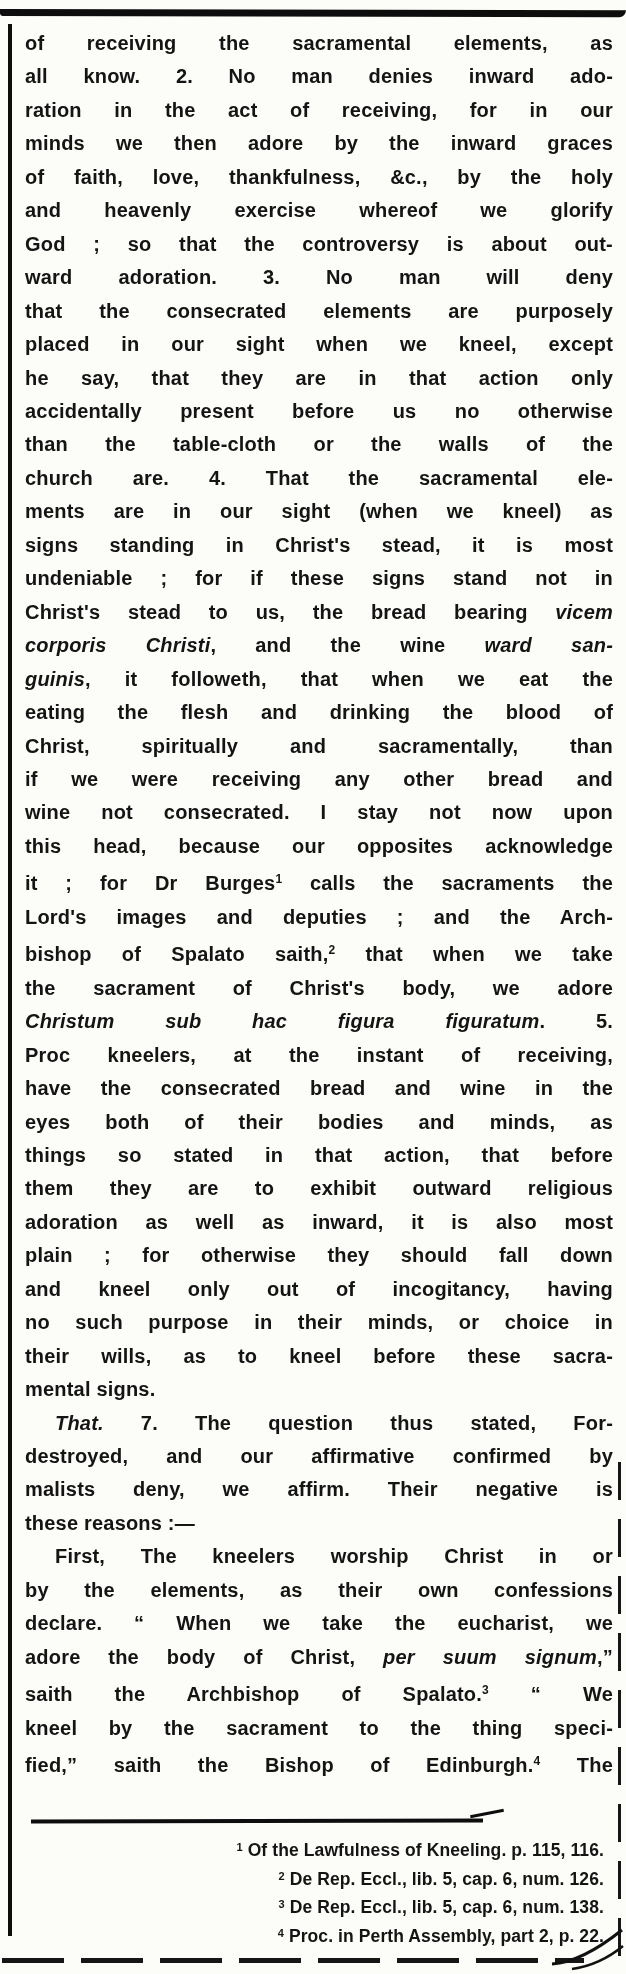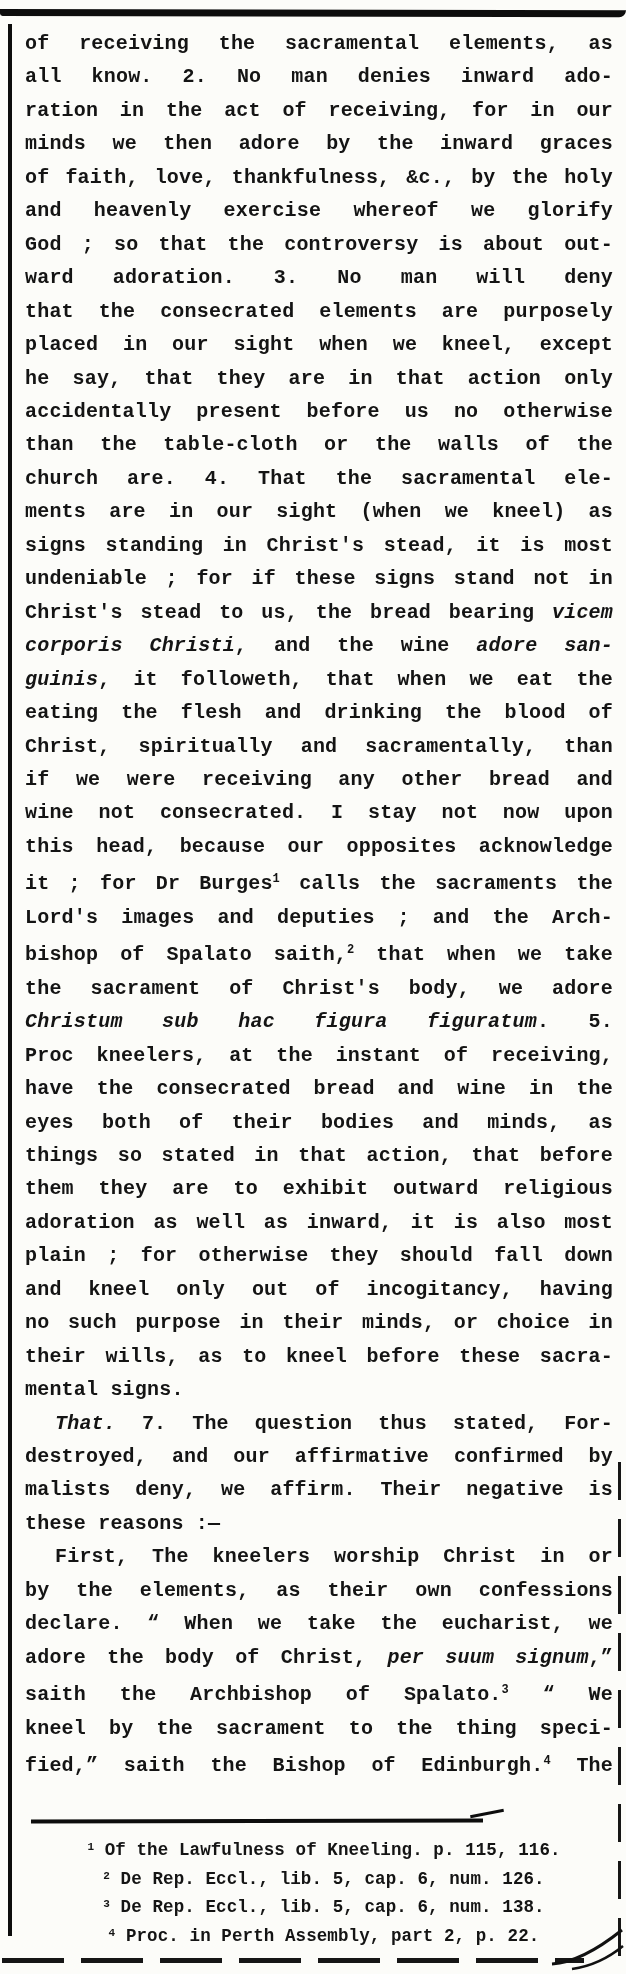--- a/index.html
+++ b/index.html
@@ -1,21 +1,21 @@
 <!DOCTYPE html>
 <html><head>
 <meta charset="utf-8">
 <style>
   html,body{margin:0;padding:0;background:#d9d7d2;}
   #page{
     position:relative;
     width:626px;height:1974px;
     background:#fcfcf9;
     color:#141414;
-    font-family:Liberation Mono, monospace;
+    font-family:Liberation Sans, sans-serif;
     overflow:hidden;
   }
   
   .top-rule{position:absolute;left:0;top:9px;width:626px;height:7px;background:#0d0d0d;border-radius:0 0 8px 3px;transform:rotate(0.12deg);transform-origin:left center;}
   .left-rule{position:absolute;left:8px;top:24px;width:4px;height:1912px;background:#0d0d0d;}
   .right-dashed-rule{position:absolute;left:618px;top:1462px;width:3px;height:498px;background:repeating-linear-gradient(to bottom,#161616 0 38px,transparent 38px 57px);}
   .foot-rule{position:absolute;left:31px;top:1819px;width:452px;height:4px;background:#0d0d0d;transform:rotate(-0.15deg);}
   .foot-rule-tail{position:absolute;left:470px;top:1812px;width:34px;height:3px;background:#0d0d0d;transform:rotate(-11deg);}
   .bottom-dashed-rule{position:absolute;left:2px;top:1958px;width:582px;height:5px;background:repeating-linear-gradient(to right,#161616 0 62px,transparent 62px 79px);}
   .corner-flourish{position:absolute;left:550px;top:1918px;}
@@ -35,21 +35,21 @@
   .it{font-style:italic;}
   .sup{font-size:12px;vertical-align:7px;font-weight:700;}
 
   
   #footnotes{position:absolute;left:44px;top:1835px;width:560px;}
   .fline{
     font-size:17.5px;
     font-weight:700;
     line-height:25.5px;
     letter-spacing:0.1px;
-    text-align:center;
+    text-align:right;
   }
   .fline .sup{font-size:11px;vertical-align:5px;}
 </style>
 </head>
 <body>
 
 <div id="page">
   <div class="top-rule"></div>
   <div class="left-rule"></div>
   <div class="right-dashed-rule"></div>
@@ -66,21 +66,21 @@
       <div class="line"><span>that the consecrated elements are purposely</span></div>
       <div class="line"><span>placed in our sight when we kneel, except</span></div>
       <div class="line"><span>he say, that they are in that action only</span></div>
       <div class="line"><span>accidentally present before us no otherwise</span></div>
       <div class="line"><span>than the table-cloth or the walls of the</span></div>
       <div class="line"><span>church are. 4. That the sacramental ele-</span></div>
       <div class="line"><span>ments are in our sight (when we kneel) as</span></div>
       <div class="line"><span>signs standing in Christ's stead, it is most</span></div>
       <div class="line"><span>undeniable ; for if these signs stand not in</span></div>
       <div class="line"><span>Christ's stead to us, the bread bearing </span><span class="it">vicem</span></div>
-      <div class="line"><span class="it">corporis Christi</span><span>, and the wine </span><span class="it">adore san-</span></div>
+      <div class="line"><span class="it">corporis Christi</span><span>, and the wine </span><span class="it">ward san-</span></div>
       <div class="line"><span class="it">guinis</span><span>, it followeth, that when we eat the</span></div>
       <div class="line"><span>eating the flesh and drinking the blood of</span></div>
       <div class="line"><span>Christ, spiritually and sacramentally, than</span></div>
       <div class="line"><span>if we were receiving any other bread and</span></div>
       <div class="line"><span>wine not consecrated. I stay not now upon</span></div>
       <div class="line"><span>this head, because our opposites acknowledge</span></div>
       <div class="line"><span>it ; for Dr Burges</span><span class="sup">1</span><span> calls the sacraments the</span></div>
       <div class="line"><span>Lord's images and deputies ; and the Arch-</span></div>
       <div class="line"><span>bishop of Spalato saith,</span><span class="sup">2</span><span> that when we take</span></div>
       <div class="line"><span>the sacrament of Christ's body, we adore</span></div>

